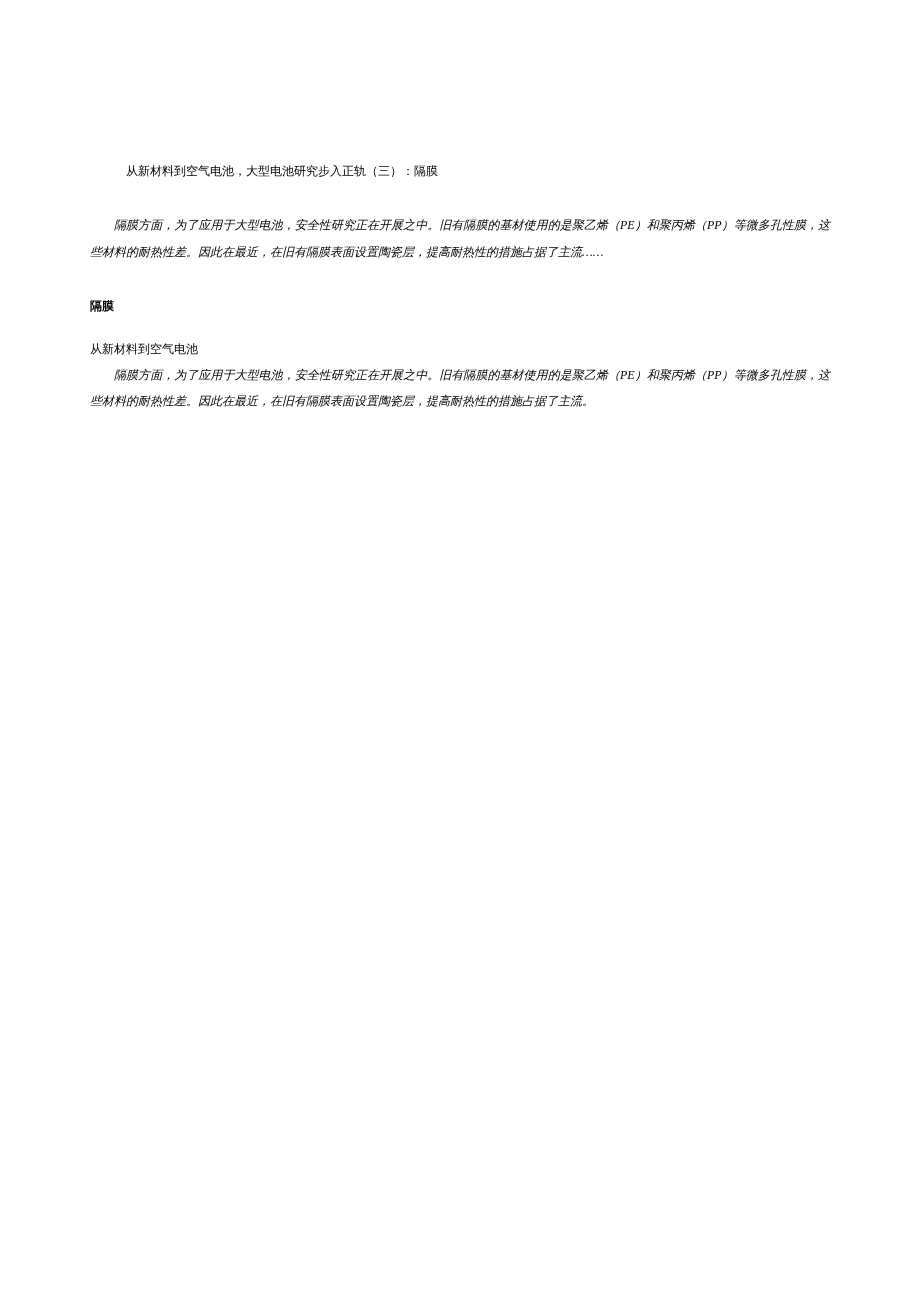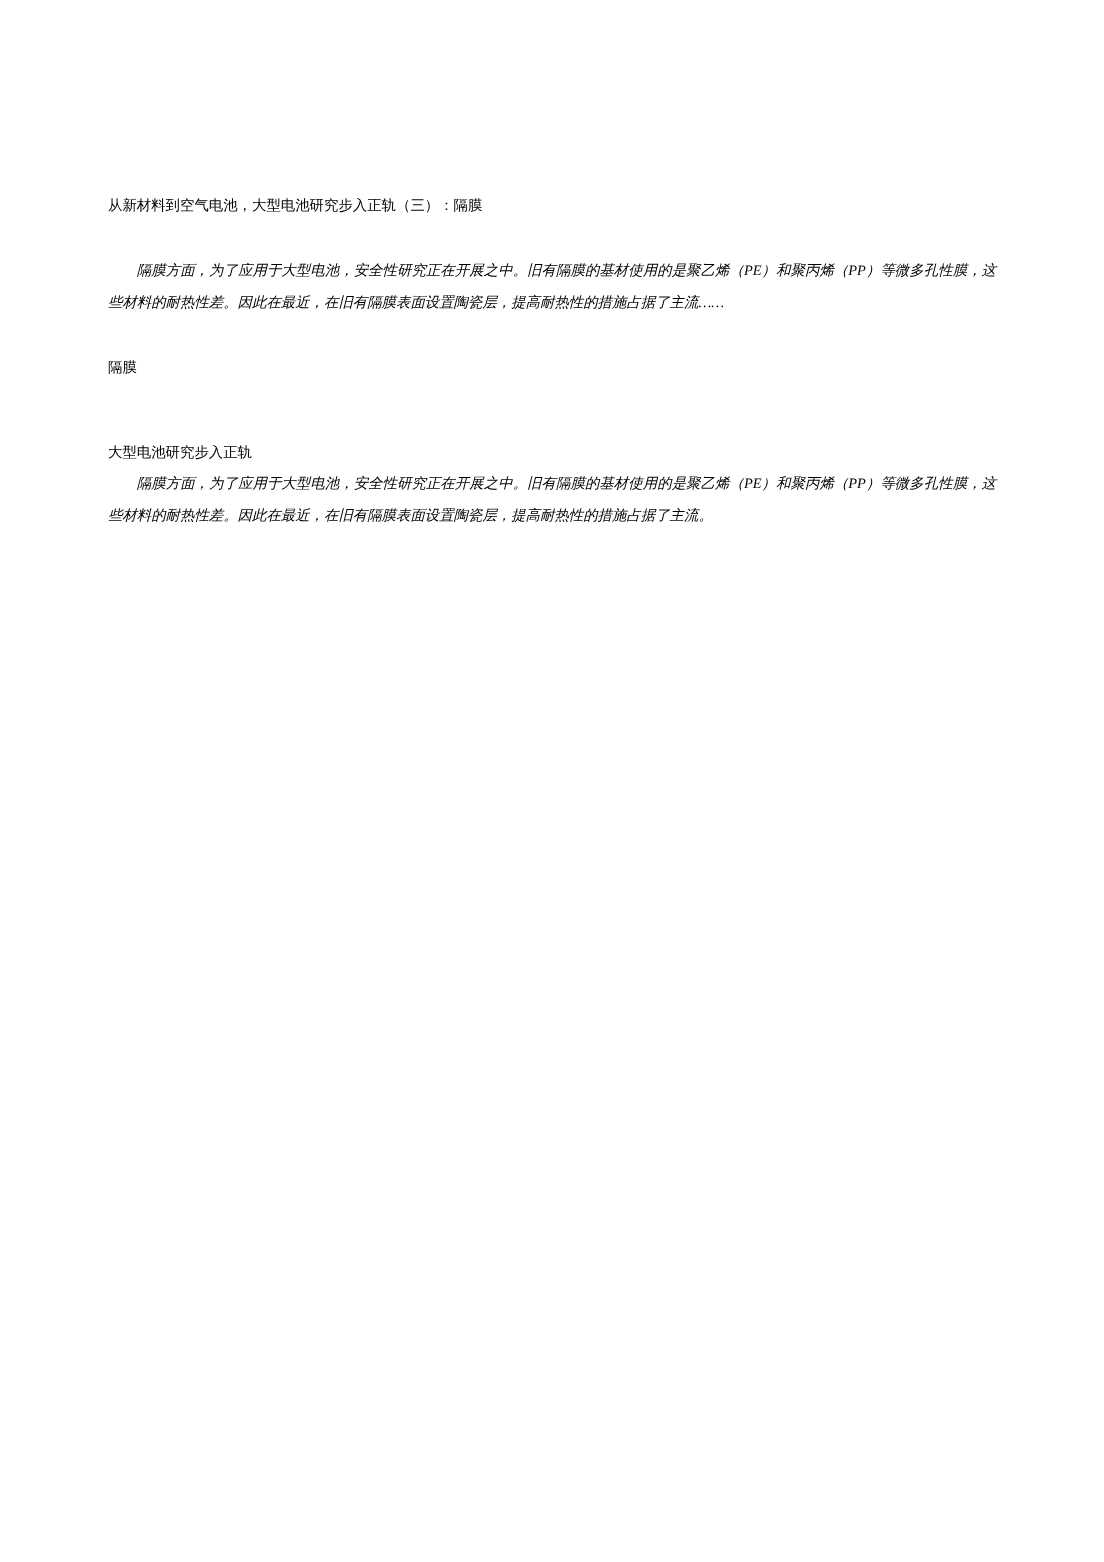--- a/index.html
+++ b/index.html
@@ -8,40 +8,42 @@
       height: 1302px;
       background: #ffffff;
       font-family: "SimSun", "宋体", serif;
       font-size: 12px;
       color: #000000;
       line-height: 2.2;
       padding: 158px 90px 0 90px;
     }
     .title {
       margin-bottom: 28px;
+      margin-left: 36px;
     }
     .paragraph {
       text-align: justify;
       margin-bottom: 28px;
     }
     .indent {
       text-indent: 2em;
       font-style: italic;
     }
     .section-heading {
-      margin-bottom: 44px;
+      margin-bottom: 16px;
+      font-weight: bold;
     }
     .subsection-heading {
       margin-bottom: 0;
     }
   </style>
 </head>
 <body>
 
 <div class="title">从新材料到空气电池，大型电池研究步入正轨（三）：隔膜</div>
 
 <div class="paragraph indent">隔膜方面，为了应用于大型电池，安全性研究正在开展之中。旧有隔膜的基材使用的是聚乙烯（PE）和聚丙烯（PP）等微多孔性膜，这些材料的耐热性差。因此在最近，在旧有隔膜表面设置陶瓷层，提高耐热性的措施占据了主流……</div>
 
 <div class="section-heading">隔膜</div>
 
-<div class="subsection-heading">大型电池研究步入正轨</div>
+<div class="subsection-heading">从新材料到空气电池</div>
 
 <div class="paragraph indent">隔膜方面，为了应用于大型电池，安全性研究正在开展之中。旧有隔膜的基材使用的是聚乙烯（PE）和聚丙烯（PP）等微多孔性膜，这些材料的耐热性差。因此在最近，在旧有隔膜表面设置陶瓷层，提高耐热性的措施占据了主流。</div>
 
 </body></html>

